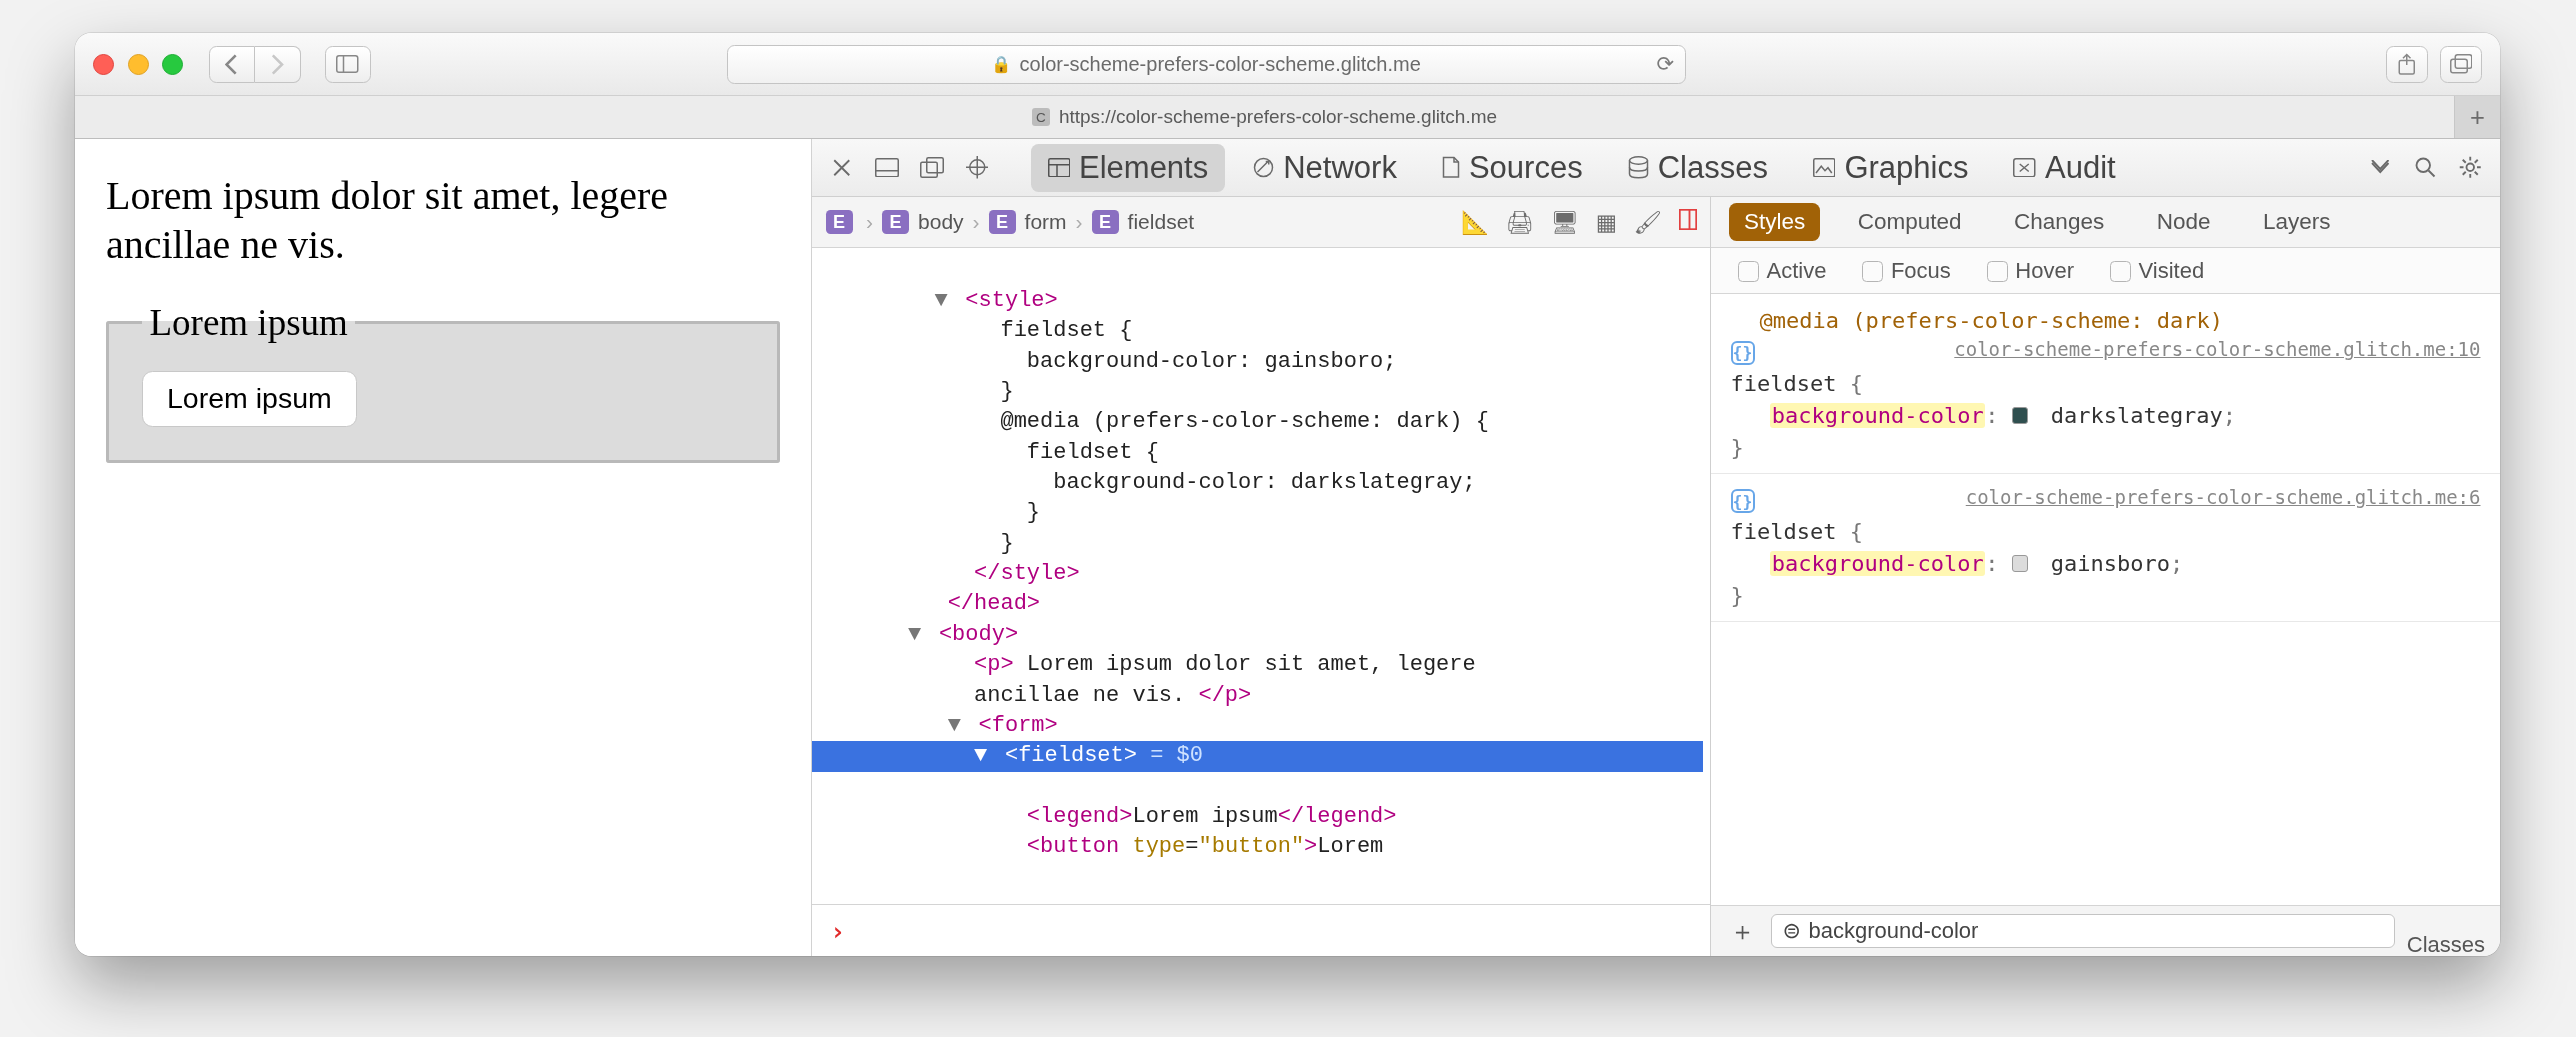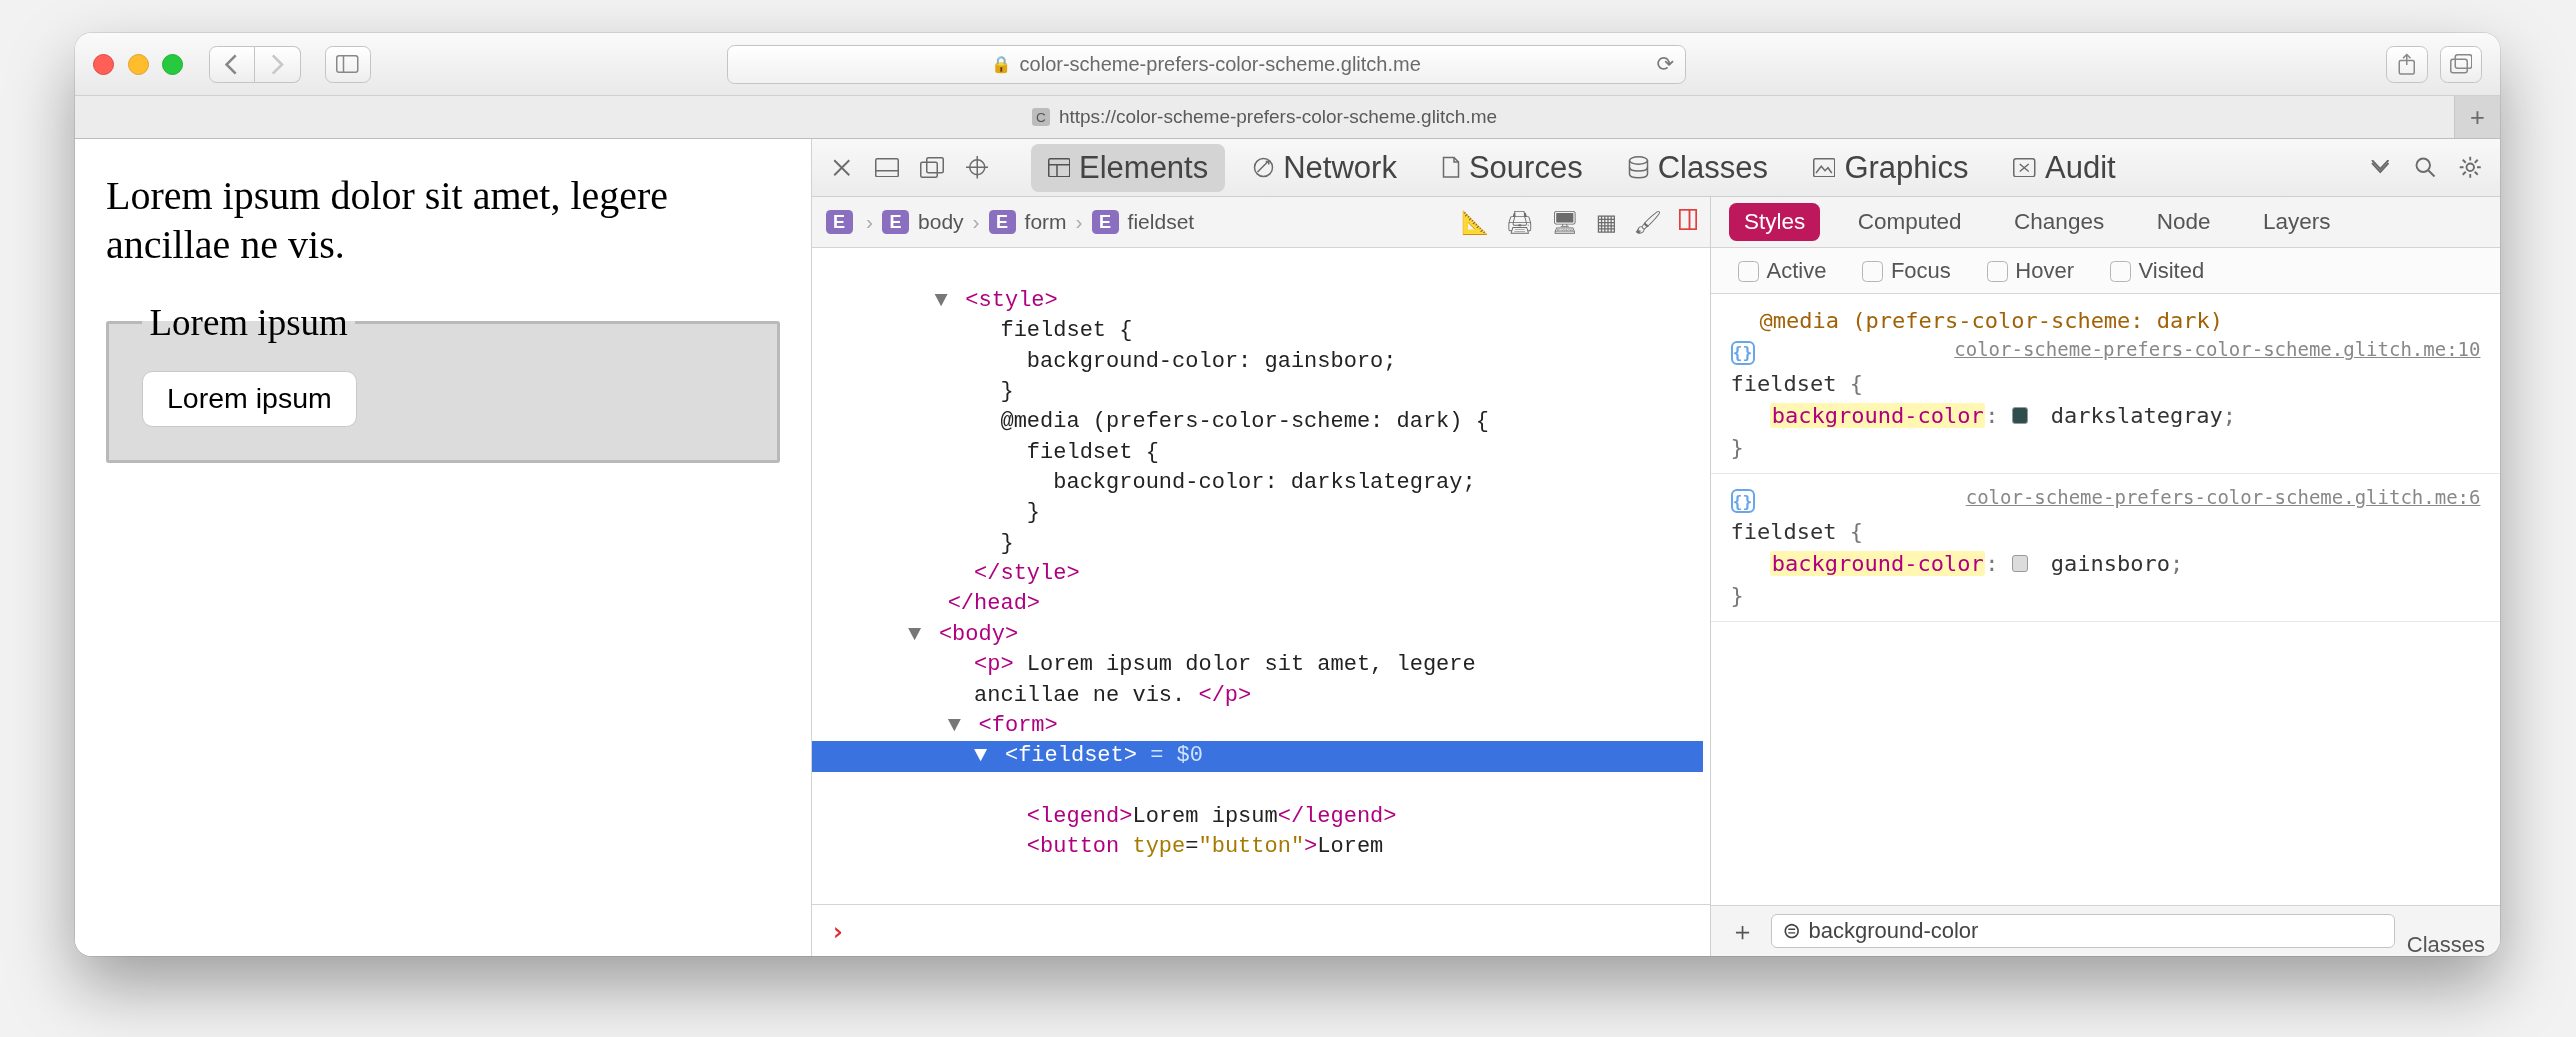--- a/index.html
+++ b/index.html
@@ -186,21 +186,21 @@
   }
   .console-strip .prompt{color:#e12a2a;font-size:25.5px;font-weight:700;}
 
   
   .styles-pane{flex:1;display:flex;flex-direction:column;min-width:0;}
   .styles-tabs{
     height:51px;border-bottom:0.7px solid #d4d4d4;background:#f4f4f4;
     display:flex;align-items:center;gap:22.5px;padding:0 18px;font-size:22.5px;color:#555;
   }
   .stab{padding:6px 15px;border-radius:7.5px;}
-  .stab.active{background:#be185d;color:white;}
+  .stab.active{background:#a16207;color:white;}
   .pseudo-row{
     height:46px;border-bottom:0.7px solid #d6d6d6;
     display:flex;align-items:center;gap:36px;padding:0 27px;
     font-size:22px;color:#555;background:#fbfbfb;
   }
   .chk{width:21px;height:21px;border:1.5px solid #b5b5b5;border-radius:4.5px;display:inline-block;margin-right:7.5px;vertical-align:middle;}
   
   .rules{
     flex:1;overflow:auto;font-family:var(--mono);font-size:22px;
     line-height:1.45;background:#fff;

